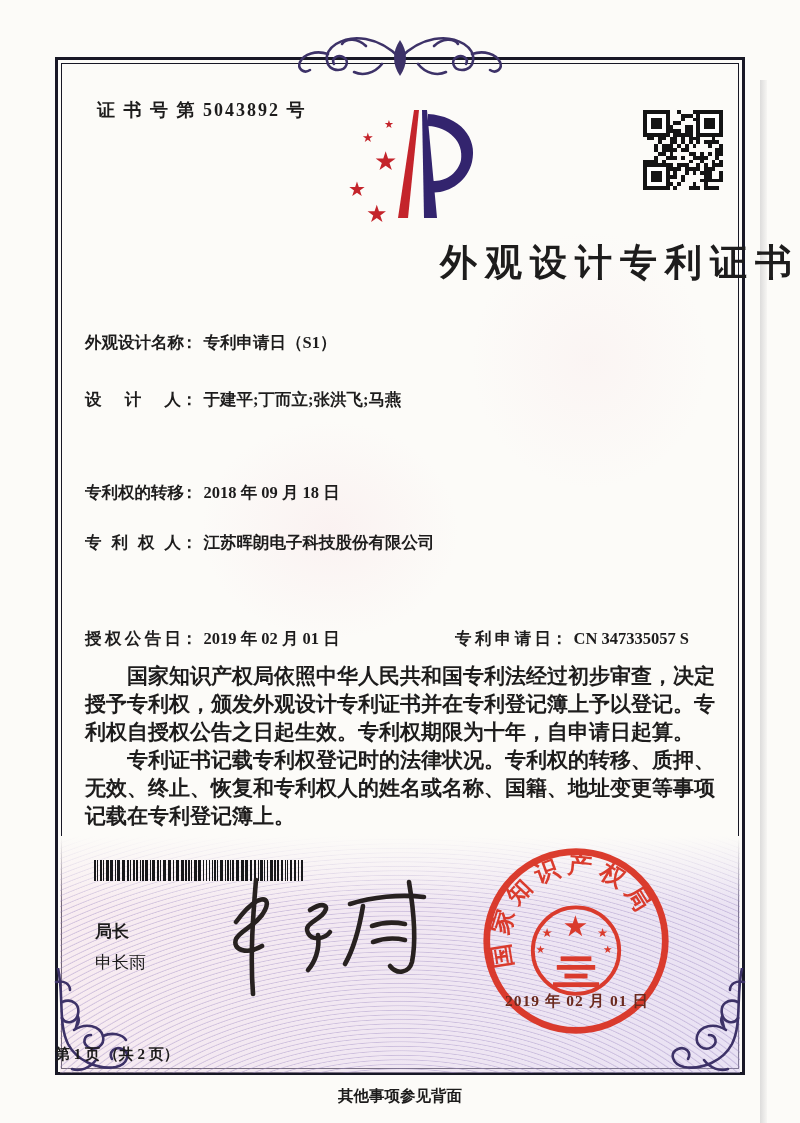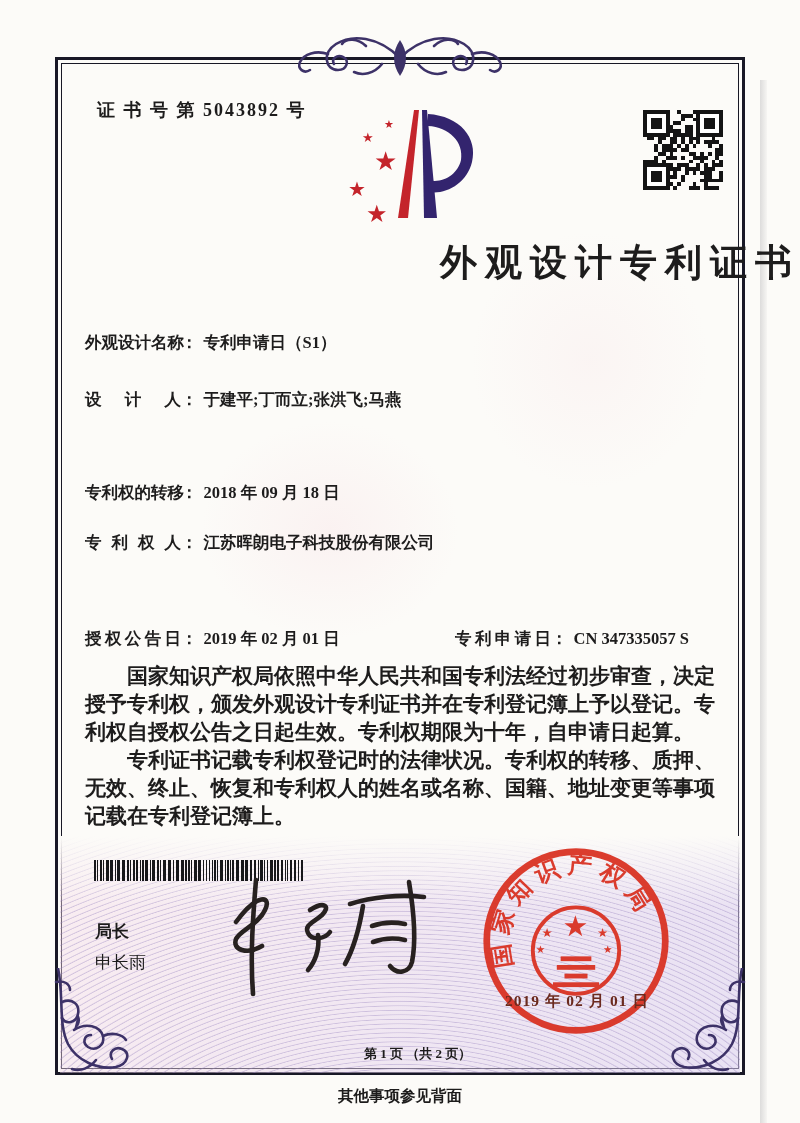--- a/index.html
+++ b/index.html
@@ -52,22 +52,22 @@
   
   .post{position:absolute; left:95px; top:920px; font-size:17px; font-weight:600; z-index:3;}
   .post-name{position:absolute; left:95px; top:951px; font-size:17px; font-weight:400; z-index:3;}
   .signature{position:absolute; left:212px; top:872px; width:232px; height:128px; z-index:3;}
   .barcode{position:absolute; left:94px; top:860px; width:212px; height:21px; z-index:3;}
   
   .seal{position:absolute; left:480px; top:845px; width:192px; height:192px; z-index:4; opacity:.93;}
   .seal-date{position:absolute; left:484px; top:991px; width:186px; text-align:center; z-index:5;
     font-size:15.5px; font-weight:bold; letter-spacing:1px; color:#6b2a1e;}
   
-  .page-info{position:absolute; left:55px; right:55px; top:1045px; text-align:center;
-    font-size:13px; font-weight:600; z-index:3;padding-left:35px;}
+  .page-info{position:absolute; left:55px; right:55px; top:1045px; text-align:left;
+    font-size:15px; font-weight:600; z-index:3;}
   .back-note{position:absolute; left:55px; right:55px; top:1086px; text-align:center;
     font-size:15.5px; font-weight:bold; z-index:3;}
   
   .tint1{position:absolute; left:200px; top:420px; width:260px; height:220px; z-index:0;
     background:radial-gradient(ellipse at center, rgba(243,200,210,.18), rgba(243,200,210,0) 70%);}
   .tint2{position:absolute; left:470px; top:230px; width:240px; height:260px; z-index:0;
     background:radial-gradient(ellipse at center, rgba(243,205,214,.14), rgba(243,205,214,0) 70%);}
 </style>
 </head>
 <body>

